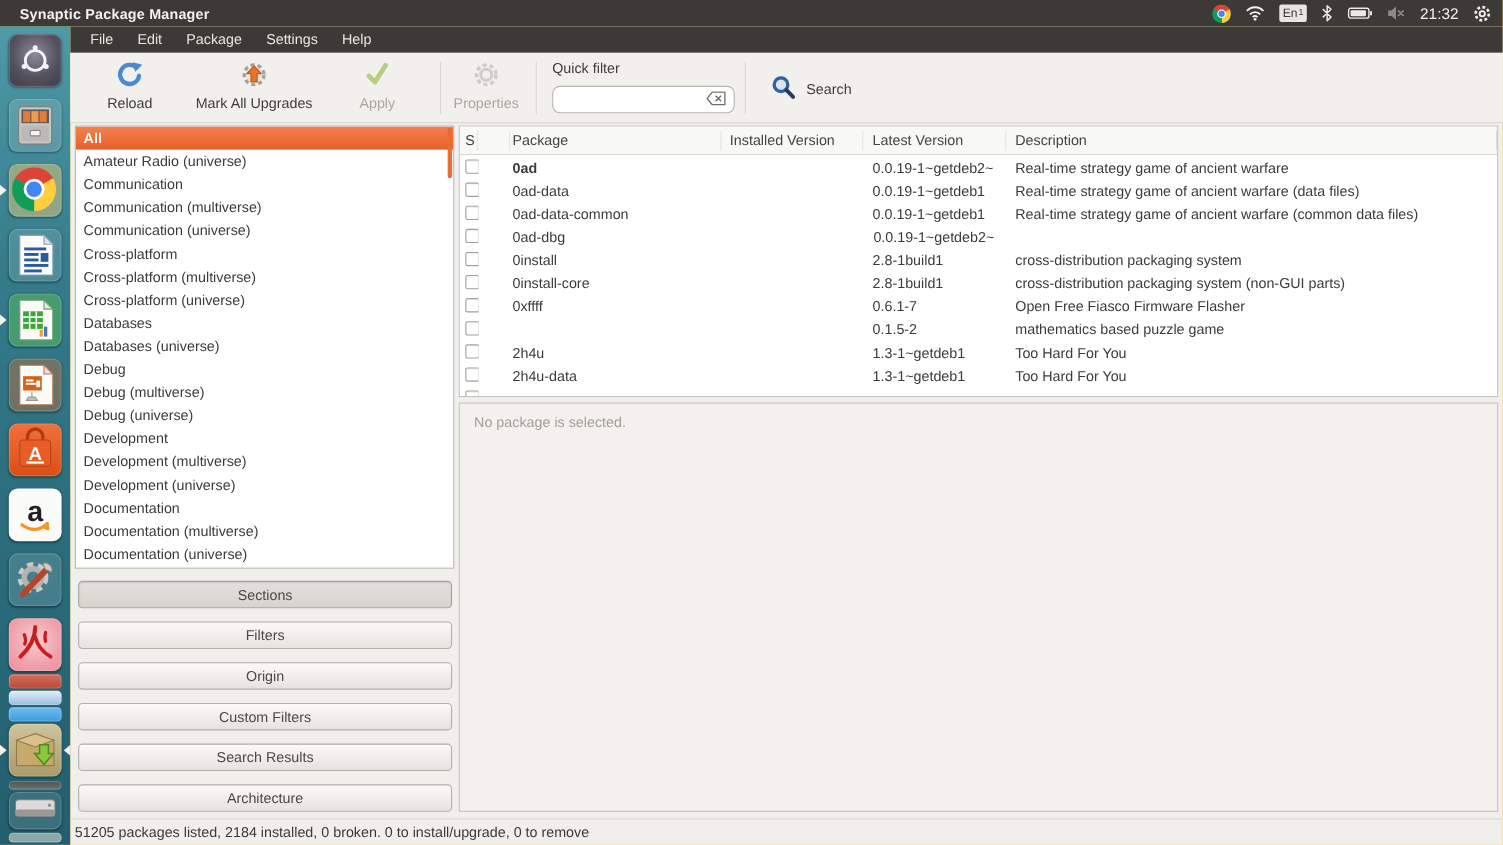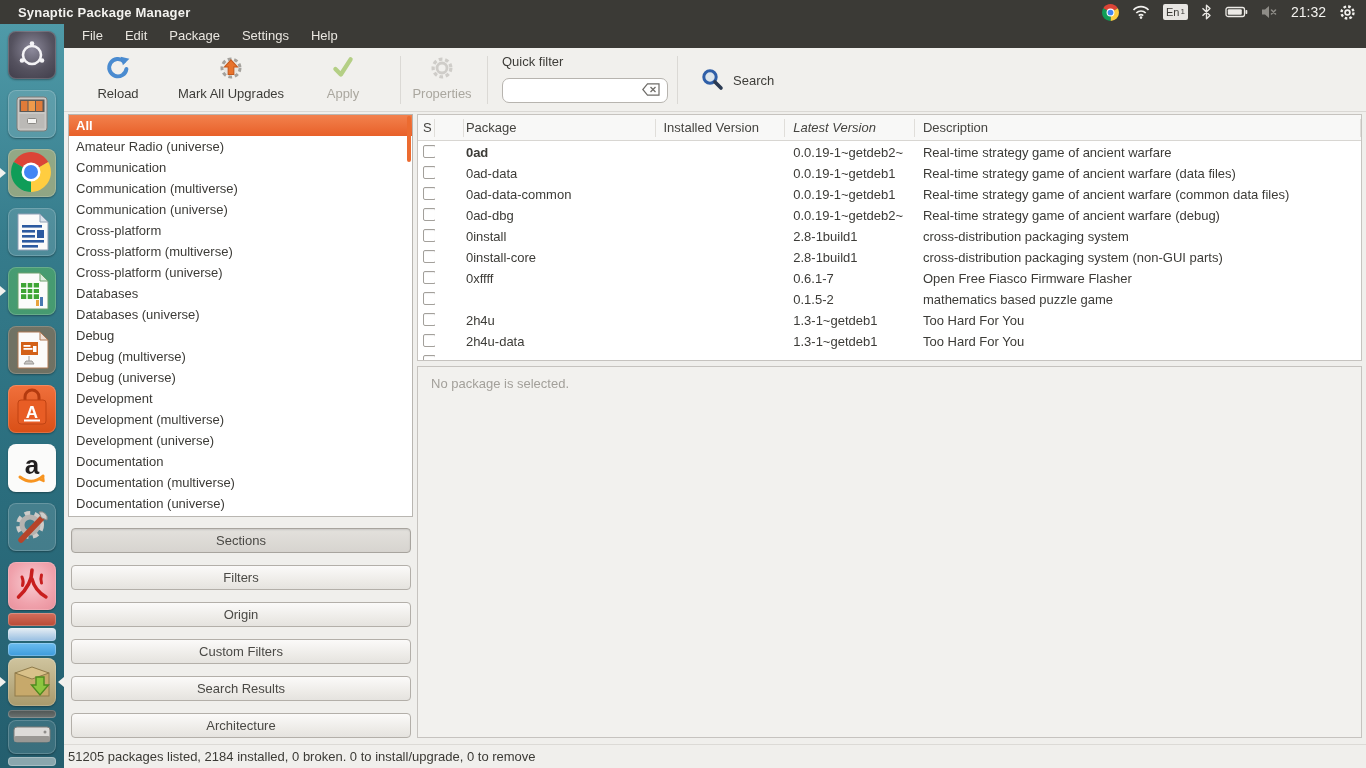--- a/index.html
+++ b/index.html
@@ -361,21 +361,21 @@
         <div class="side-btn" style="top: 652px;">Search Results</div>
         <div class="side-btn" style="top: 689px;">Architecture</div>
       </div>
 
     <div id="pkg-table">
       <div id="pkg-header">
           <div class="hcell" style="width: 17px; padding-left: 5px;">S</div>
           <div class="hcell" style="width: 29px;"></div>
           <div class="hcell" style="width: 192px; padding-left: 2px;">Package</div>
           <div class="hcell" style="width: 130px;">Installed Version</div>
-          <div class="hcell" style="width: 130px; font-style: italic;">Latest Version</div>
+          <div class="hcell" style="width: 130px;">Latest Version</div>
           <div class="hcell" style="width: 447px;">Description</div>
         </div>
       <div id="pkg-body">
           <div class="prow">
             <div class="pcell" style="width: 17px;">
               <div class="cb"></div>
             </div>
             <div class="pcell" style="width: 29px;"></div>
             <div class="pcell" style="width: 192px; padding-left: 2px; font-weight: bold;">0ad</div>
             <div class="pcell" style="width: 130px; padding-left: 8px;"></div>
@@ -403,21 +403,20 @@
             <div class="pcell" style="width: 447px; padding-left: 8px;">Real-time strategy game of ancient warfare (common data files)</div>
           </div>
           <div class="prow">
             <div class="pcell" style="width: 17px;">
               <div class="cb"></div>
             </div>
             <div class="pcell" style="width: 29px;"></div>
             <div class="pcell" style="width: 192px; padding-left: 2px;">0ad-dbg</div>
             <div class="pcell" style="width: 130px; padding-left: 8px;"></div>
             <div class="pcell" style="width: 130px; padding-left: 8px;">0.0.19-1~getdeb2~</div>
-            <div class="pcell" style="width: 447px; padding-left: 8px;">Real-time strategy game of ancient warfare (debug)</div>
           </div>
           <div class="prow">
             <div class="pcell" style="width: 17px;">
               <div class="cb"></div>
             </div>
             <div class="pcell" style="width: 29px;"></div>
             <div class="pcell" style="width: 192px; padding-left: 2px;">0install</div>
             <div class="pcell" style="width: 130px; padding-left: 8px;"></div>
             <div class="pcell" style="width: 130px; padding-left: 8px;">2.8-1build1</div>
             <div class="pcell" style="width: 447px; padding-left: 8px;">cross-distribution packaging system</div>

